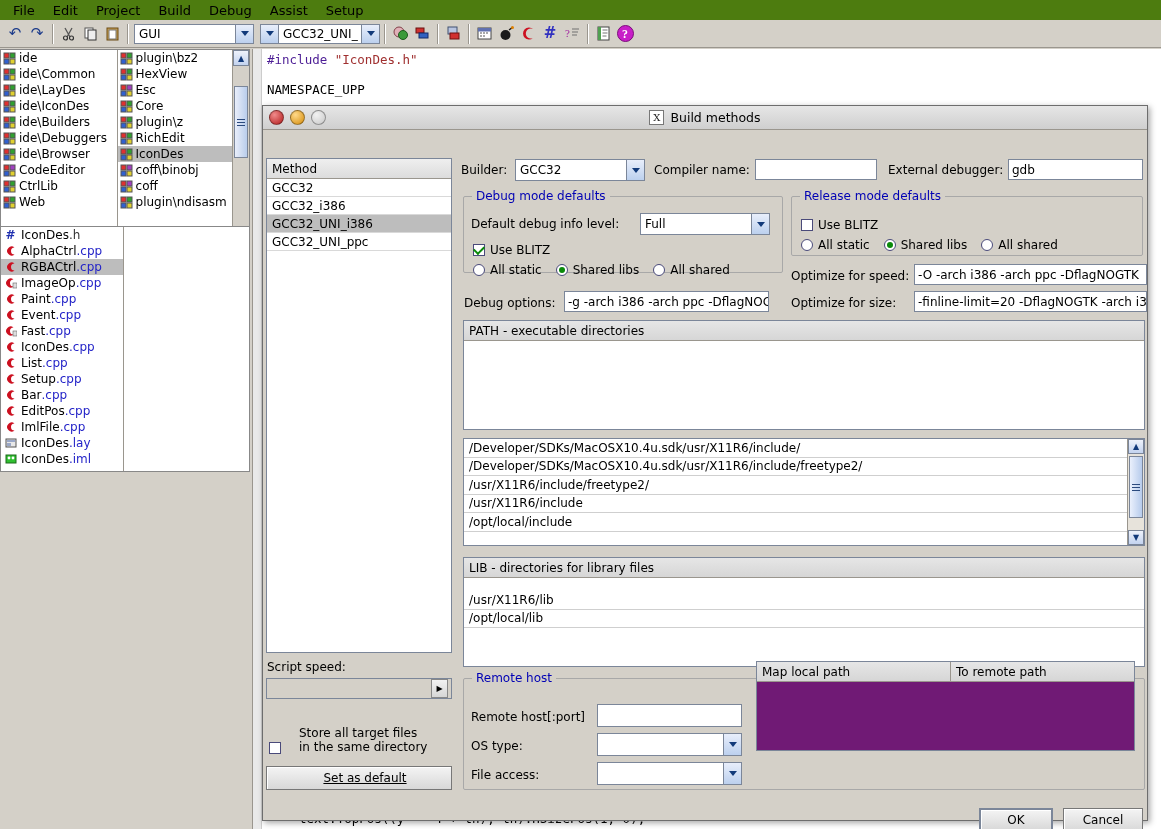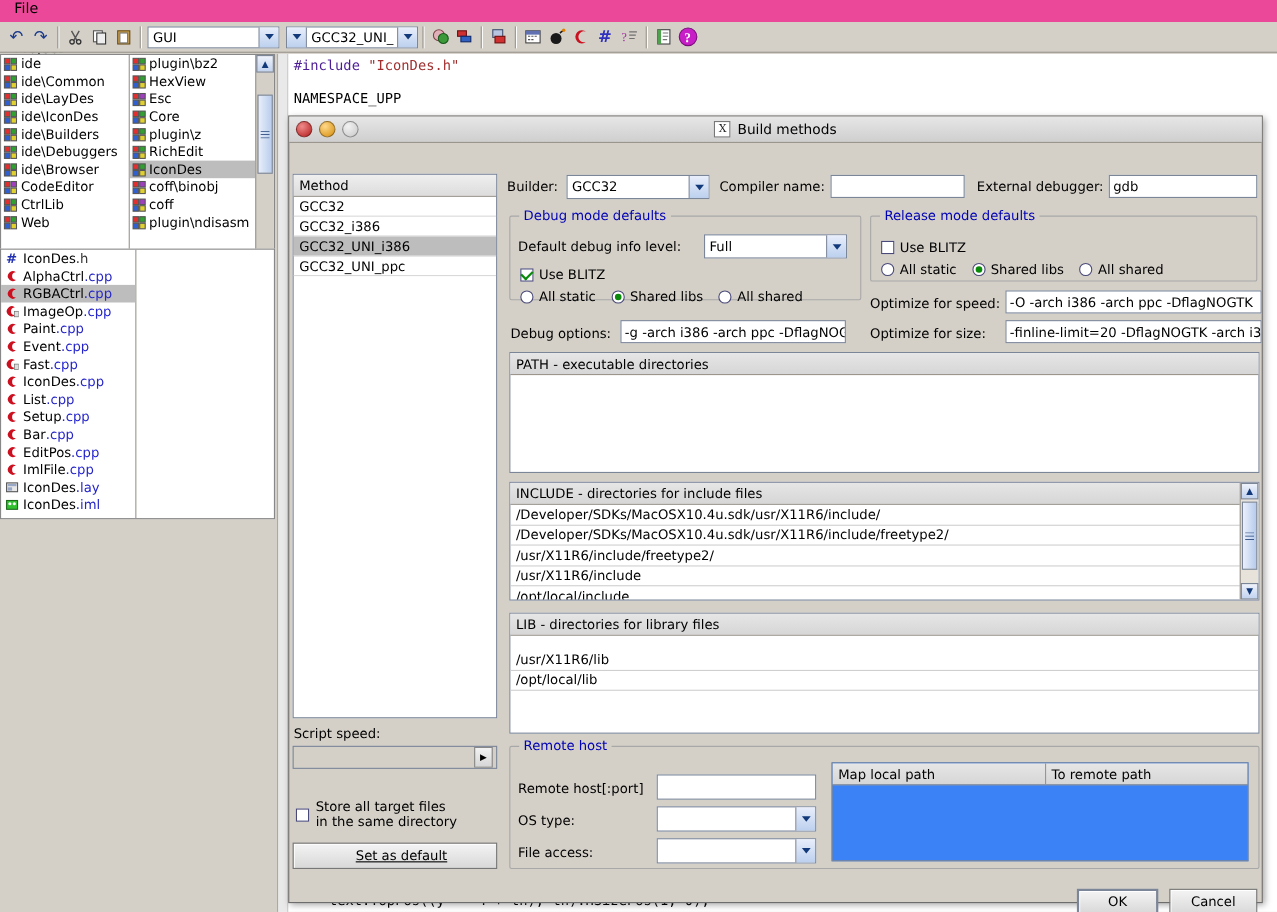--- a/index.html
+++ b/index.html
@@ -6,22 +6,22 @@
   body{
     width:1161px;height:829px;overflow:hidden;
     background:#d6d2ca;
     font-family:"DejaVu Sans","Liberation Sans",sans-serif;
     font-size:12px;color:#000;
     -webkit-font-smoothing:none;
   }
   .app{position:absolute;inset:0;background:#d4d0c8;}
 
   
-  .menubar{position:absolute;left:0;top:0;width:1161px;height:20px;background:#ec4899;
-           display:flex;align-items:flex-start;padding-left:4px;box-sizing:border-box;flex-direction:column;}
+  .menubar{position:absolute;left:0;top:0;width:1161px;height:20px;background:#4d7c0f;
+           display:flex;align-items:flex-end;padding-left:4px;box-sizing:border-box;}
   .menubar .mi{padding:2px 9px;font-size:13px;color:#000;line-height:14px;}
 
   
   .toolbar{position:absolute;left:0;top:20px;width:1161px;height:28px;background:#d4d0c8;
            display:flex;align-items:center;padding-left:4px;box-sizing:border-box;
            border-bottom:1px solid #9a968e;}
   .tbsep{width:1px;height:20px;background:#9a968e;margin:0 4px;box-shadow:1px 0 0 #fff;}
   .tbicon{width:22px;height:22px;display:flex;align-items:center;justify-content:center;
           font-size:13px;line-height:1;}
   .tbicon svg{display:block;}
@@ -624,21 +624,21 @@
         <div class="mrow sel">GCC32_UNI_i386</div>
         <div class="mrow">GCC32_UNI_ppc</div>
       </div>
 
       <div style="position:absolute;left:4px;top:530px;" class="lbl">Script speed:</div>
       <div style="position:absolute;left:3px;top:548px;width:186px;height:21px;" class="fld dis">
         <span style="flex:1;"></span>
         <span style="width:15px;height:17px;background:linear-gradient(#f2f2f2,#d6d6d6);border:1px solid #888;display:flex;align-items:center;justify-content:center;font-size:8px;">▶</span>
       </div>
 
-      <div style="position:absolute;left:6px;top:596px;display:flex;gap:6px;align-items:center;">
+      <div style="position:absolute;left:6px;top:596px;display:flex;gap:18px;align-items:flex-end;">
         <span class="chk" style="margin-top:2px;"></span>
         <span class="lbl" style="line-height:14px;">
           <span>Store all target files</span><br>
           <span>in the same directory</span>
         </span>
       </div>
 
       <div class="btn" style="position:absolute;left:3px;top:636px;width:186px;height:24px;">
         <span class="u">Set as default</span>
       </div>
@@ -720,21 +720,20 @@
       <div class="lbl" style="position:absolute;left:528px;top:166px;">Optimize for size:</div>
       <div class="fld" style="position:absolute;left:651px;top:161px;width:233px;">
         <span>-finline-limit=20 -DflagNOGTK -arch i386</span>
       </div>
 
       <div class="listbox" style="left:200px;top:190px;width:682px;height:110px;">
         <div class="lhead">PATH - executable directories</div>
       </div>
 
       <div class="listbox" style="left:200px;top:308px;width:682px;height:108px;">
-        <div class="lhead">INCLUDE - directories for include files</div>
         <div style="position:relative;flex:1;overflow:hidden;">
           <div class="lrow">/Developer/SDKs/MacOSX10.4u.sdk/usr/X11R6/include/</div>
           <div class="lrow">/Developer/SDKs/MacOSX10.4u.sdk/usr/X11R6/include/freetype2/</div>
           <div class="lrow">/usr/X11R6/include/freetype2/</div>
           <div class="lrow">/usr/X11R6/include</div>
           <div class="lrow">/opt/local/include</div>
         </div>
         <div class="vscroll">
           <div class="sbtn">
               <span style="font-size:8px;color:#123a7a;">▲</span>
@@ -770,21 +769,21 @@
         <div class="ctext"></div>
         <div class="cbtn" style="height:21px;"></div>
       </div>
 
       <div class="lbl" style="position:absolute;left:208px;top:638px;">File access:</div>
       <div class="combo" style="position:absolute;left:334px;top:632px;width:145px;height:23px;">
         <div class="ctext"></div>
         <div class="cbtn" style="height:21px;"></div>
       </div>
 
-      <div style="position:absolute;left:493px;top:563px;width:379px;height:90px;background:#3b82f6;border:1px solid #7b8699;box-sizing:border-box;">
+      <div style="position:absolute;left:493px;top:531px;width:379px;height:90px;background:#701a75;border:1px solid #7b8699;box-sizing:border-box;">
         <div class="tblhead">
           <div style="width:188px;border-right:1px solid #9a968e;">Map local path</div>
           <div style="flex:1;">To remote path</div>
         </div>
       </div>
 
       <div class="btn def" style="position:absolute;left:716px;top:678px;width:74px;height:24px;">
         <span>OK</span>
       </div>
       <div class="btn" style="position:absolute;left:800px;top:678px;width:80px;height:24px;">

